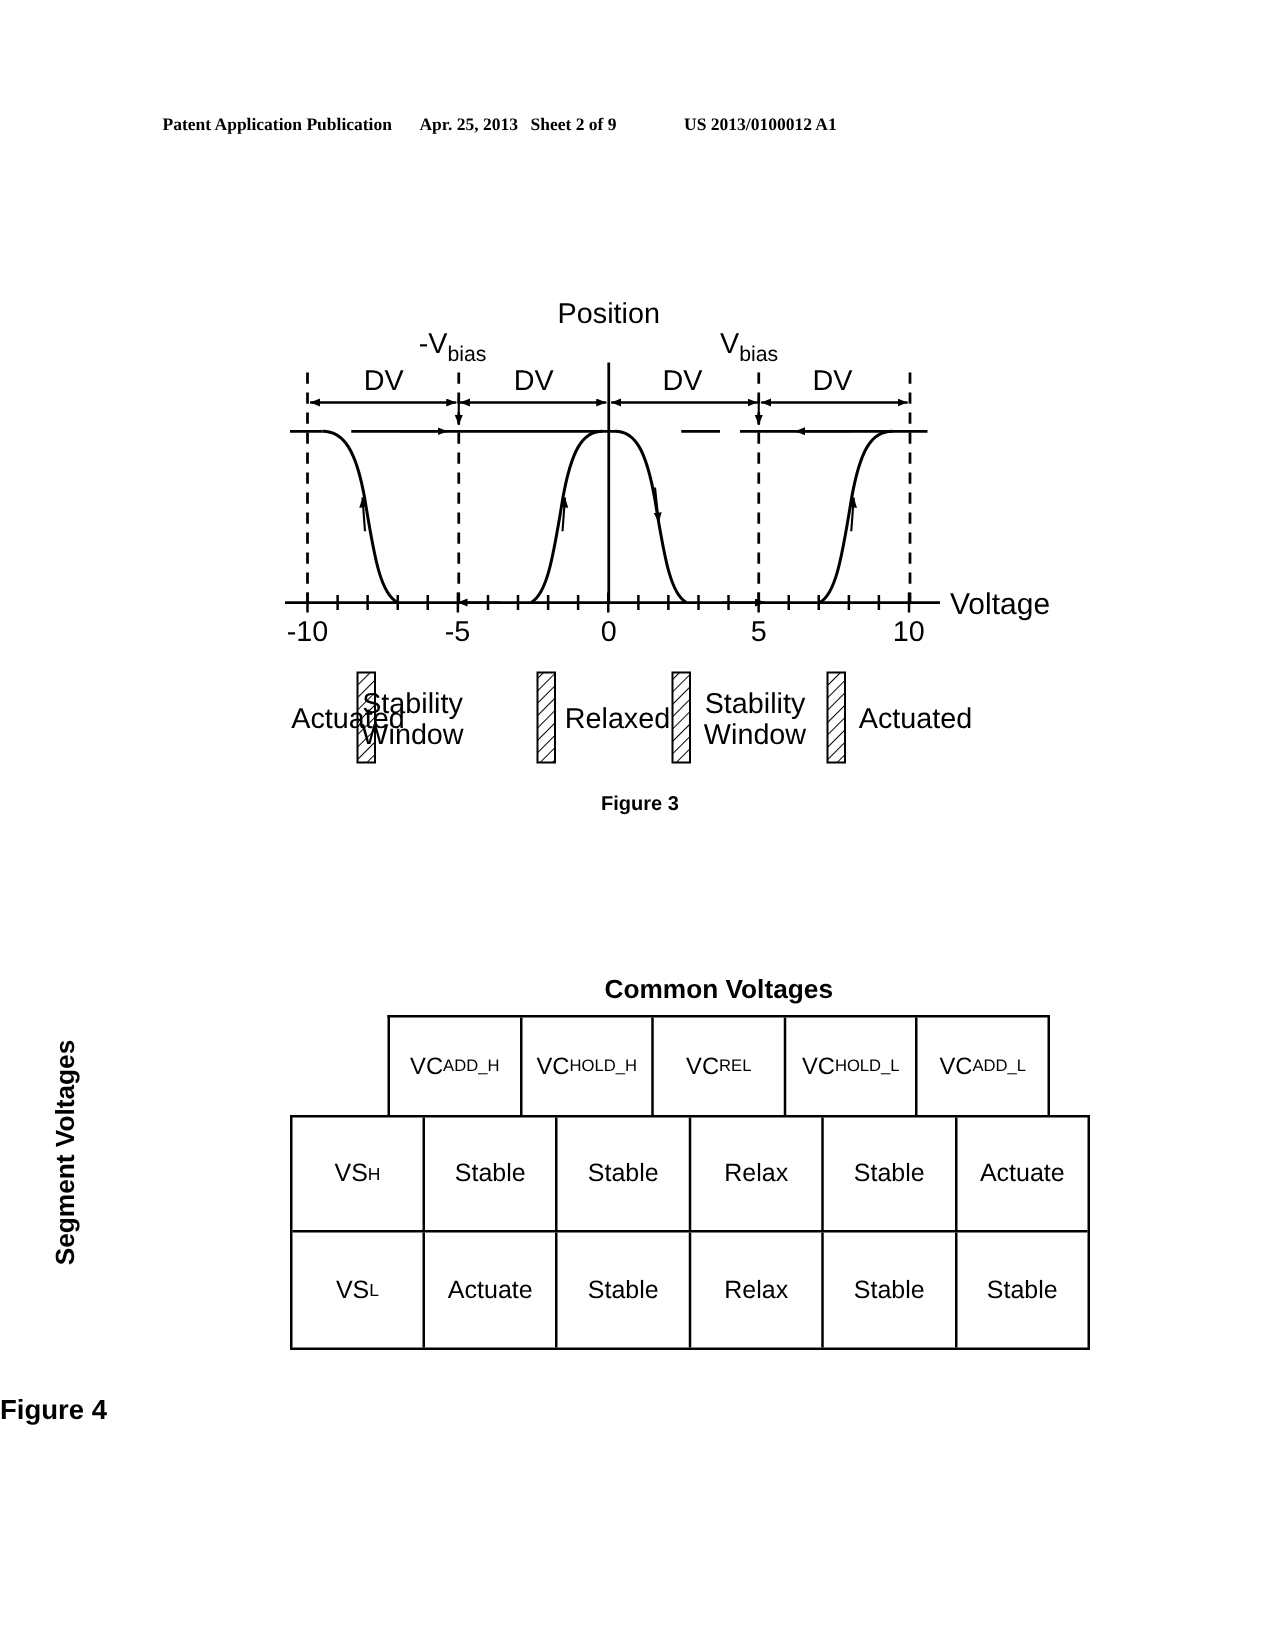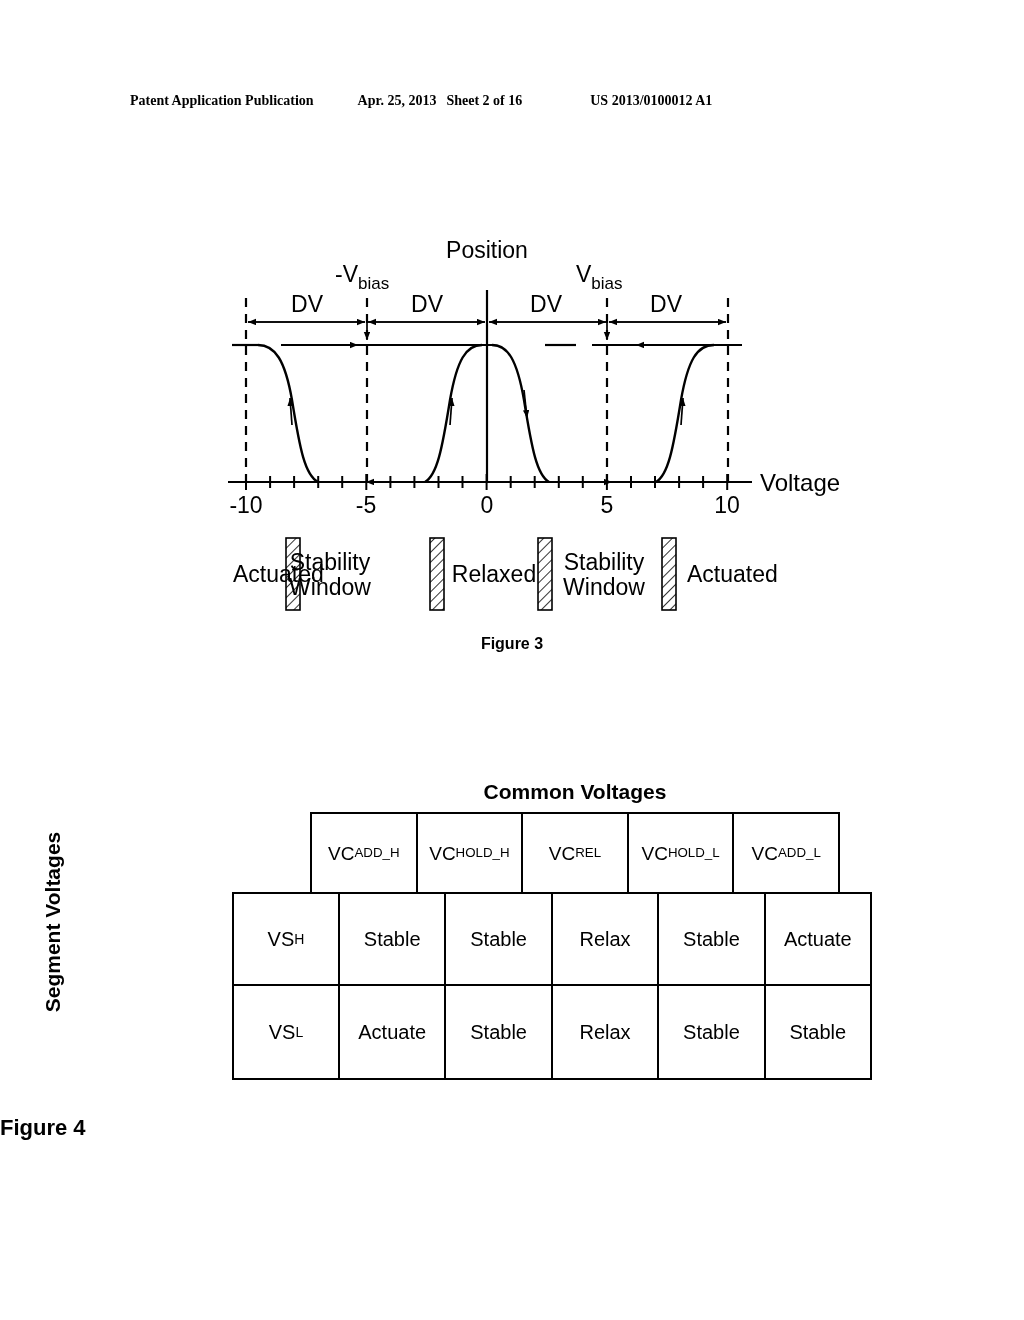--- a/index.html
+++ b/index.html
@@ -26,23 +26,23 @@
     height: 26px;
     font-family: "Liberation Serif", serif;
     font-weight: bold;
     font-size: 14px;
     letter-spacing: 0px;
     display: flex;
     align-items: center;
     white-space: nowrap;
   }
   #pub-header .h-left   { }
-  #pub-header .h-mid    { margin-left: 44px; }
+  #pub-header .h-mid    { margin-left: 22px; }
   #pub-header .h-sheet  { margin-left: 10px; }
-  #pub-header .h-right  { margin-left: 68px; }
+  #pub-header .h-right  { margin-left: 54px; }
 
   
   #figure3 {
     position: absolute;
     left: 0;
     top: 210px;
     width: 852px;
     height: 470px;
   }
   #fig3-svg {
@@ -160,21 +160,21 @@
     font-size: 22px;
     font-weight: bold;
   }
 </style>
 </head>
 <body>
 
 <div id="pub-header">
   <span class="h-left">Patent Application Publication</span>
   <span class="h-mid">Apr. 25, 2013</span>
-  <span class="h-sheet">Sheet 2 of 16</span>
+  <span class="h-sheet">Sheet 2 of 9</span>
   <span class="h-right">US 2013/0100012 A1</span>
 </div>
 
 <div id="figure3">
   <svg id="fig3-svg" width="1024" height="420" viewBox="0 0 1024 420">
     <defs>
       <marker id="ar-r" markerWidth="9" markerHeight="9" refX="8" refY="3.2" orient="auto" markerUnits="userSpaceOnUse">
         <path d="M0,0 L8,3.2 L0,6.4 z" fill="#000"></path>
       </marker>
       <marker id="ar-l" markerWidth="9" markerHeight="9" refX="8" refY="3.2" orient="auto" markerUnits="userSpaceOnUse">

